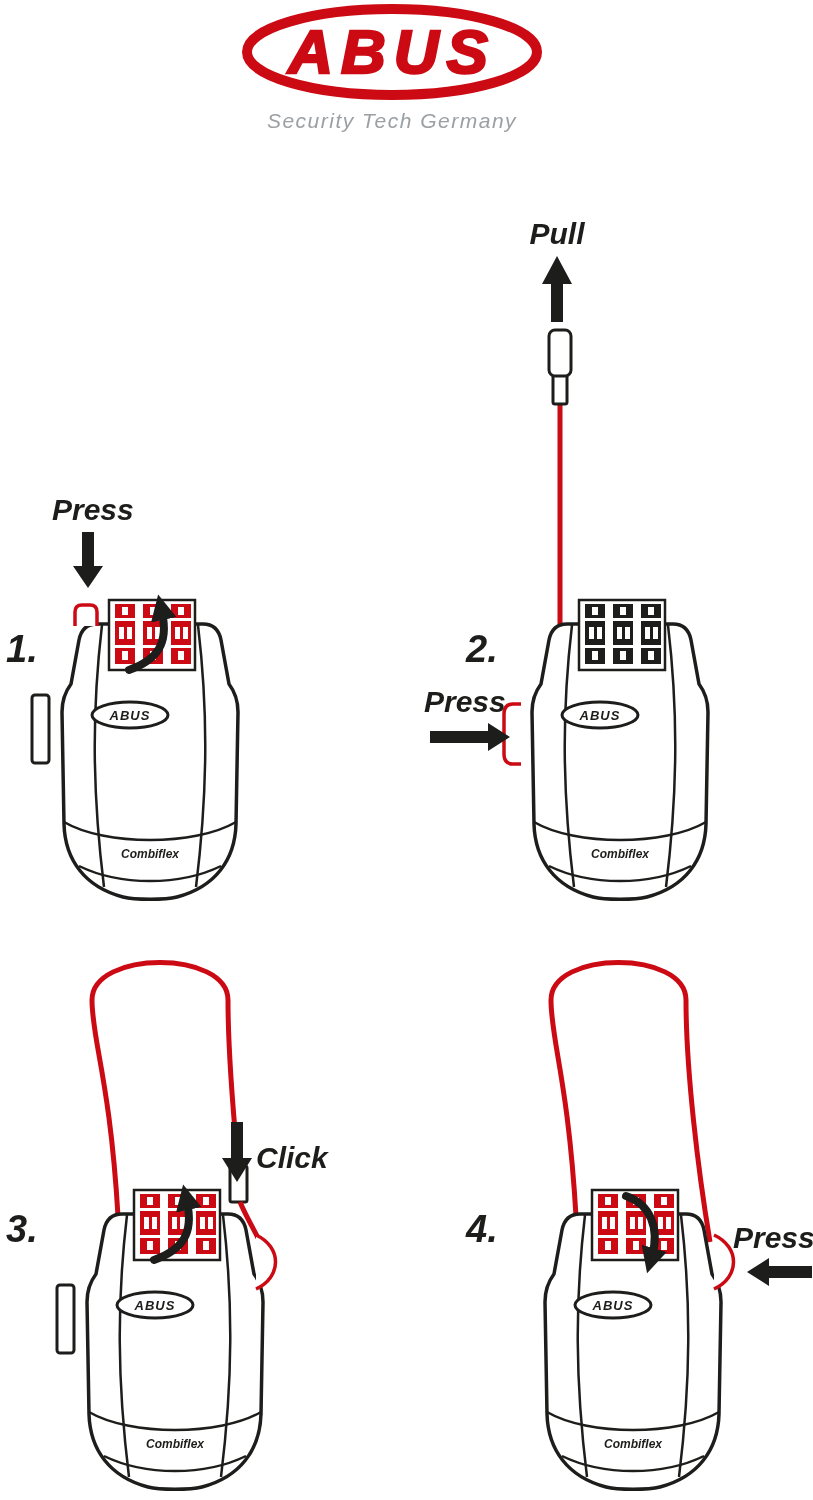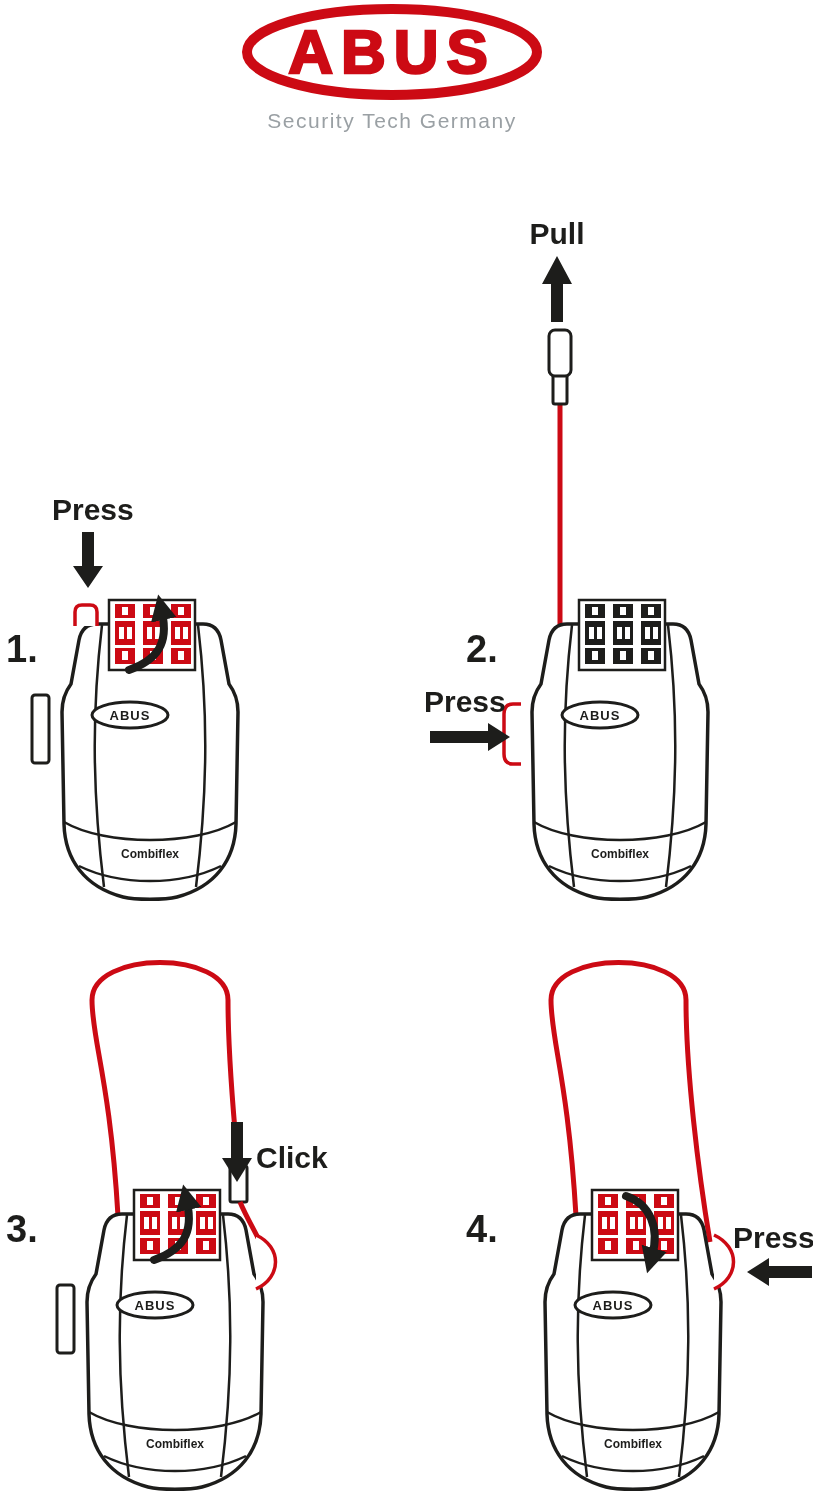--- a/index.html
+++ b/index.html
@@ -1,17 +1,17 @@
 <!DOCTYPE html>
 <html><head>
 <meta charset="utf-8">
 <style>
   html,body{margin:0;padding:0;background:#fff;}
   .page{position:relative;width:813px;height:1500px;background:#fff;overflow:hidden;
-        font-family:"Liberation Sans",sans-serif;}
+        font-family:"Liberation Sans",sans-serif;font-style:italic;}
   svg{display:block;}
   .body-outline{fill:#fff;stroke:#1d1d1b;stroke-width:3.5;stroke-linejoin:round;}
   .seam{fill:none;stroke:#1d1d1b;stroke-width:2.5;}
   .oval{fill:#fff;stroke:#1d1d1b;stroke-width:3;}
   .body-brand{font-family:"Liberation Sans",sans-serif;font-size:13px;font-weight:bold;
               letter-spacing:1px;text-anchor:middle;fill:#1d1d1b;}
   .body-model{font-family:"Liberation Sans",sans-serif;font-size:12px;font-weight:bold;
               text-anchor:middle;fill:#1d1d1b;}
   .dial-frame{fill:#fff;stroke:#1d1d1b;stroke-width:2.5;}
   .clip-rect{fill:#fff;stroke:#1d1d1b;stroke-width:3;}

